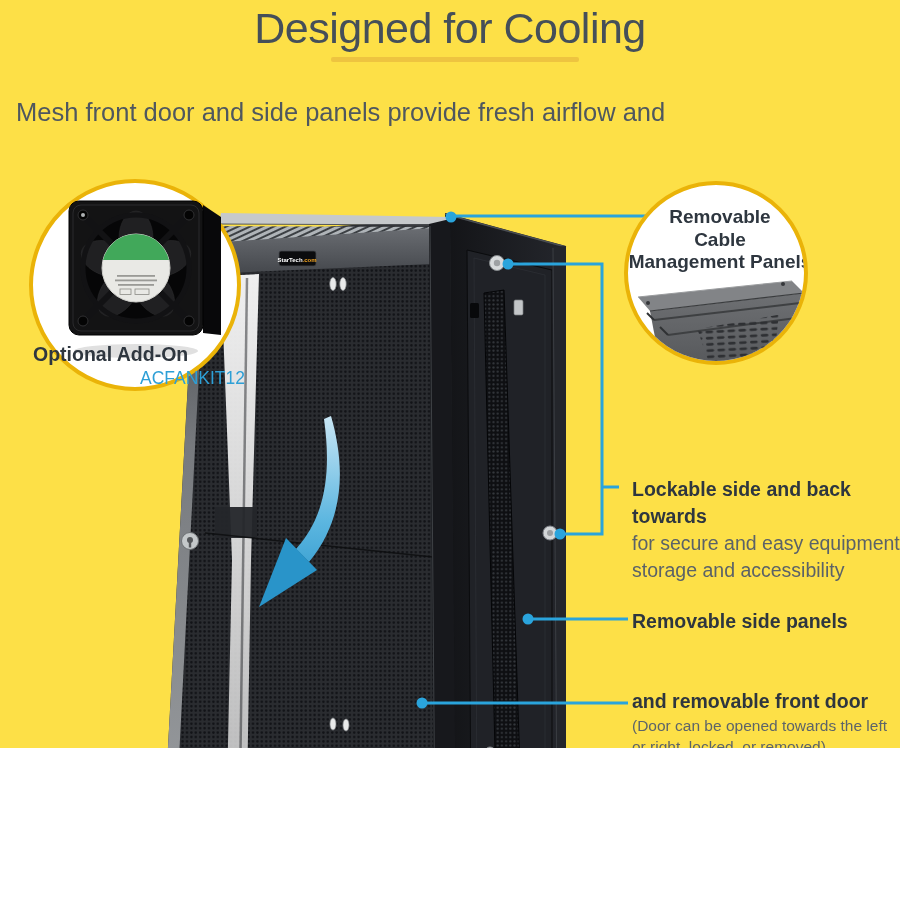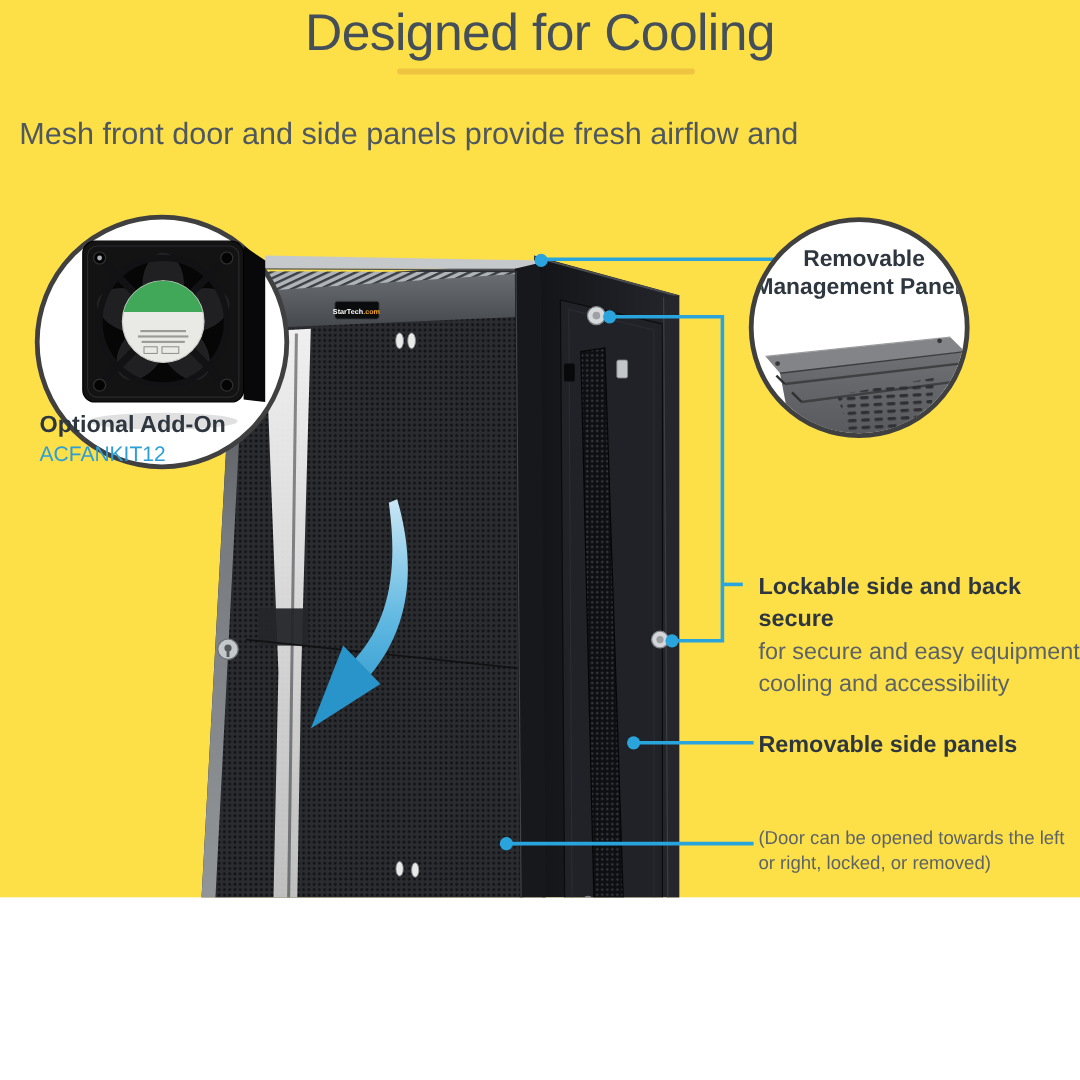--- a/index.html
+++ b/index.html
@@ -6,27 +6,27 @@
   #page{position:relative;width:900px;height:748px;background:#fde047;overflow:hidden;
         font-family:"Liberation Sans",sans-serif;}
   
   #title{position:absolute;top:4px;left:0;width:900px;text-align:center;
          font-size:43px;font-weight:400;color:#454f59;letter-spacing:-0.5px;}
   #title-underline{position:absolute;top:57px;left:331px;width:248px;height:4.5px;
          background:#eec440;border-radius:2px;}
   #subtitle{position:absolute;top:97px;left:16px;width:900px;text-align:left;
          font-size:25.5px;line-height:31.5px;color:#4f575f;font-weight:400;}
   
-  .callout-circle{position:absolute;border:4px solid #404040;border-radius:50%;
+  .callout-circle{position:absolute;border:4px solid #eab308;border-radius:50%;
          background:#ffffff;box-sizing:border-box;}
   #fan-circle{left:29px;top:179px;width:212px;height:212px;}
   #panel-circle{left:624px;top:181px;width:184px;height:184px;overflow:hidden;}
   #fan-caption{position:absolute;left:0;top:160px;width:212px;
          font-size:19.5px;font-weight:700;color:#2e363f;}
-  #fan-sku{position:absolute;left:0;top:185px;width:212px;text-align:left;
+  #fan-sku{position:absolute;left:0;top:185px;width:212px;text-align:right;
          font-size:17.5px;color:#2d9fd6;}
   #panel-caption{position:absolute;left:0;top:21px;width:184px;text-align:center;
          font-size:19px;line-height:22.5px;font-weight:700;color:#2e363f;}
   
   .ann{position:absolute;left:632px;}
   .ann .b{font-size:19.5px;font-weight:700;color:#2e363f;line-height:27px;}
   .ann .r{font-size:19.5px;font-weight:400;color:#5b6268;line-height:27px;}
   .ann .s{font-size:15.5px;font-weight:400;color:#5d6469;line-height:21px;}
   #ann-lockable{top:476px;}
   #ann-sidepanels{top:608px;}
@@ -245,32 +245,34 @@
       <polygon points="70,142 152,132 146,170 80,178" fill="url(#pslot)" transform="rotate(-3 110 155)"></polygon>
       <g fill="#35373a">
         <circle cx="20" cy="118" r="2"></circle>
           <circle cx="155" cy="99" r="2"></circle>
         <circle cx="60" cy="192" r="2"></circle>
           <circle cx="133" cy="179" r="2"></circle>
       </g>
     </svg>
     <div id="panel-caption">
       <div>Removable</div>
+      <div>Cable</div>
       <div>Management Panels</div>
     </div>
   </div>
 
   <div id="ann-lockable" class="ann">
-    <div class="b">Lockable side and back secure</div>
+    <div class="b">Lockable side and back towards</div>
     <div class="r">for secure and easy equipment</div>
-    <div class="r">cooling and accessibility</div>
+    <div class="r">storage and accessibility</div>
   </div>
 
   <div id="ann-sidepanels" class="ann">
     <div class="b">Removable side panels</div>
   </div>
 
   <div id="ann-keylock" class="ann">
+    <div class="b">and removable front door</div>
     <div class="s">(Door can be opened towards the left</div>
     <div class="s">or right, locked, or removed)</div>
   </div>
 
 </div>
 
 </body></html>

